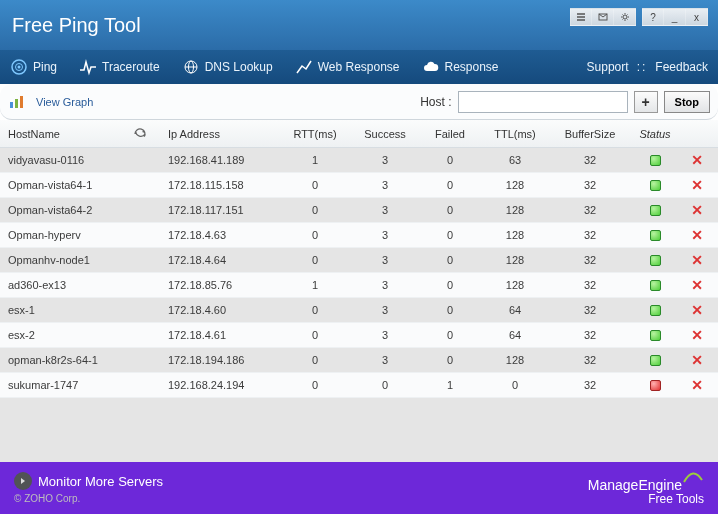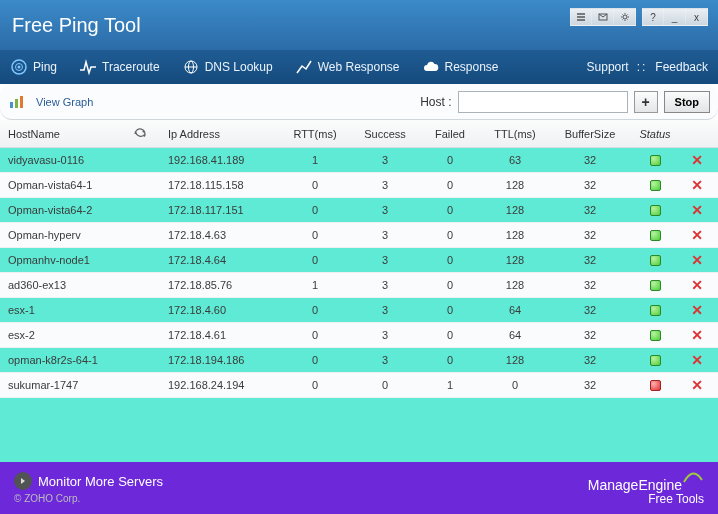--- a/index.html
+++ b/index.html
@@ -25,21 +25,21 @@
   
   .subbar { height: 36px; border-bottom: 1px solid #cfd6dc; display: flex; align-items: center; padding: 0 8px; background: #fbfcfd; gap: 8px; border-radius: 12px; }
   .subbar .graph-icon { width: 20px; height: 16px; display:flex; align-items:center; justify-content:center; }
   .subbar .host-area { margin-left: auto; display: flex; align-items: center; gap: 6px; }
   .subbar .host-label { font-size: 12px; }
   .subbar input[type=text] { width: 170px; height: 22px; border: 1px solid #a9b3bc; padding: 0 4px; font-size: 12px; }
   .subbar .sq-btn { width: 24px; height: 22px; border: 1px solid #999; background: linear-gradient(#fcfcfc,#e4e6e8); display:flex; align-items:center; justify-content:center; cursor:pointer; font-size: 14px; font-weight:bold;}
   .subbar .stop-btn { height: 22px; padding: 0 10px; border: 1px solid #888; background: linear-gradient(#fbfbfb,#e2e4e6); font-weight:bold; font-size: 11px; cursor:pointer;}
   
   
-  .table { flex: 1; overflow: auto; background:#5eead4; }
+  .table { flex: 1; overflow: auto; background:#e5e5e5; }
   .thead { display:flex; height: 28px; align-items:center; border-bottom: 1px solid #d7dde2; background: linear-gradient(#fbfcfc,#eef1f3); color:#333; font-size: 11px;}
   .tcell { padding: 0 8px; display:flex; align-items:center; height:100%; }
   .c-host { width: 160px; }
   .c-ip   { width: 120px; }
   .c-rtt  { width: 70px;  justify-content:center;}
   .c-suc  { width: 70px;  justify-content:center;}
   .c-fail { width: 60px;  justify-content:center;}
   .c-ttl  { width: 70px;  justify-content:center;}
   .c-buf  { width: 80px;  justify-content:center;}
   .c-stat { width: 50px;  justify-content:center;font-style:italic;}

